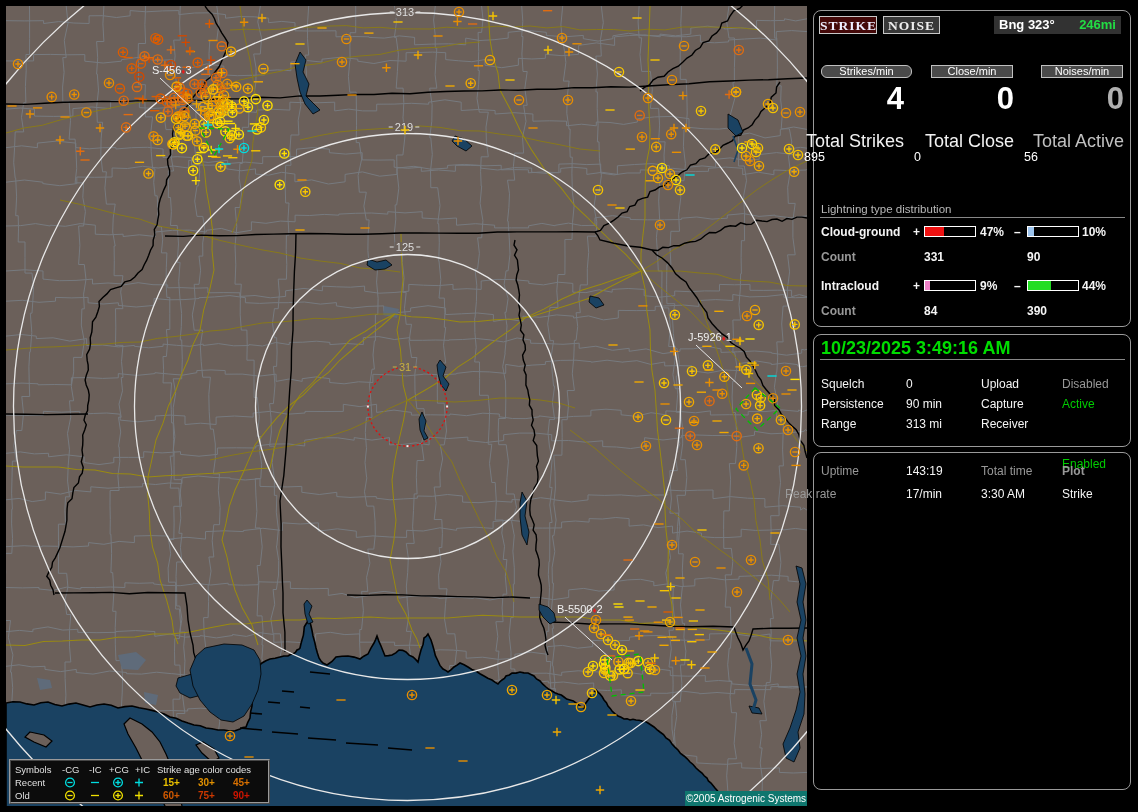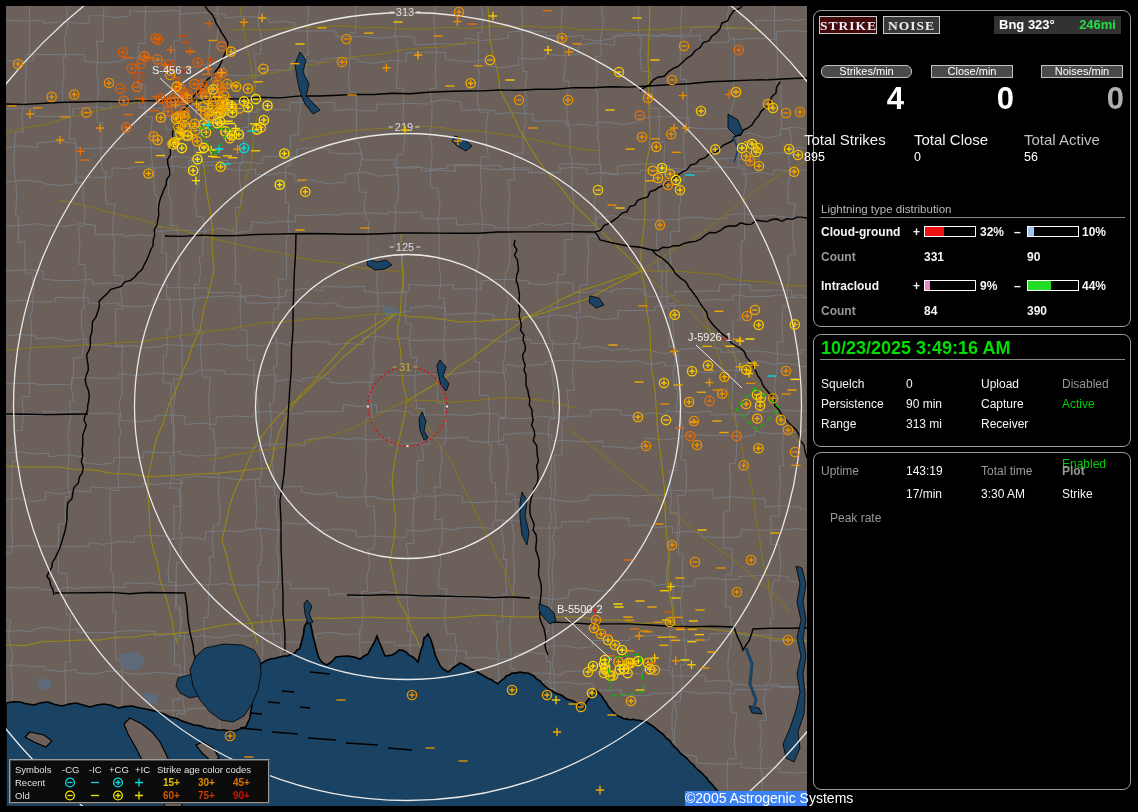--- a/index.html
+++ b/index.html
@@ -1,29 +1,29 @@
 <!DOCTYPE html>
 <html><head><meta charset="utf-8"><style>
 *{margin:0;padding:0;box-sizing:border-box}
 html,body{width:1138px;height:812px;background:#000;overflow:hidden;font-family:"Liberation Sans", sans-serif}
 #wrap{position:relative;width:1138px;height:812px}
 #map{position:absolute;left:0;top:0}
 #legend{position:absolute;left:9px;top:759px;width:261px;height:45px;background:#0c0c0c;border:2px ridge #9a9a9a}
-#copy{position:absolute;left:685px;top:791px;width:122px;height:15px;background:#3b82f6;color:#fff;font-size:14px;line-height:15px;text-align:center;white-space:nowrap}
+#copy{position:absolute;left:685px;top:791px;width:122px;height:15px;background:#0f766e;color:#fff;font-size:10px;line-height:15px;text-align:center;white-space:nowrap}
 .box{position:absolute;border:1px solid #9a9a9a;border-radius:8px;background:#000}
 .btn{position:absolute;font-family:"Liberation Serif",serif;font-size:13.5px;font-weight:bold;text-align:center;line-height:17px;letter-spacing:1px}
 .strike{background:#440909;border:1px solid #c8c8c8;color:#eef}
 .noise{background:#383838;border:1px solid #c8c8c8;color:#eee}
 .bng{position:absolute;background:#323232;color:#fff;font-size:13px;font-weight:bold;line-height:18px;padding:0 5px}
 .bngl{float:left}
 .bngr{float:right;color:#22dd44}
 .sbtn{position:absolute;height:13px;background:#4a4a4a;border:1px solid #c0c0c0;color:#fff;font-size:11px;line-height:11px;text-align:center}
 .big{position:absolute;color:#fff;font-size:31px;font-weight:bold;text-align:right;height:26px;line-height:26px}
 .big.dim{color:#b0b0b0}
-.tot{position:absolute;color:#f2f2f2;font-size:15px;text-align:left}
+.tot{position:absolute;color:#f2f2f2;font-size:18px;text-align:right}
 .tot.dim2{color:#c0c0c0}
 .totv{position:absolute;color:#fff;font-size:12.5px;text-align:left}
 .ltd{position:absolute;color:#b8b8b8;font-size:11.5px}
 .hr{position:absolute;height:1px;background:#888}
 .row{position:absolute;font-size:12px}
 .row.b{font-weight:bold}
 .w{color:#f5f5f5}
 .g{color:#989898}
 .gr{color:#00cc00}
 .bar{position:absolute;width:52px;height:11px;border:1px solid #fff;background:#000}
@@ -736,21 +736,21 @@
  <div class="totv" style="left:1024px;top:150px;width:100px;">56</div>
 
  <div class="ltd" style="left:821px;top:203px;">Lightning type distribution</div>
  <div class="hr" style="left:820px;top:217px;width:305px;"></div>
 
  <div class="row b w" style="left:821px;top:225px;">Cloud-ground</div>
  <div class="row b w" style="left:913px;top:225px;">+</div>
  <div class="bar" style="left:924px;top:226px;">
         <i style="width:19px;background:#ee1111"></i>
       </div>
- <div class="row b w" style="left:980px;top:225px;">32%</div>
+ <div class="row b w" style="left:980px;top:225px;">47%</div>
  <div class="row b w" style="left:1014px;top:225px;">–</div>
  <div class="bar" style="left:1027px;top:226px;">
         <i style="width:6px;background:#9cc4ee"></i>
       </div>
  <div class="row b w" style="left:1082px;top:225px;">10%</div>
 
  <div class="row b g" style="left:821px;top:250px;">Count</div>
  <div class="row b w" style="left:924px;top:250px;">331</div>
  <div class="row b w" style="left:1027px;top:250px;">90</div>
 
@@ -782,17 +782,17 @@
  <div class="row gr" style="left:1062px;top:397px;">Active</div>
  <div class="row w" style="left:821px;top:417px;">Range</div>
  <div class="row w" style="left:906px;top:417px;">313 mi</div>
  <div class="row w" style="left:981px;top:417px;">Receiver</div>
  <div class="row gr" style="left:1062px;top:417px;margin-top:40px;">Enabled</div>
 
  <div class="row g" style="left:821px;top:464px;">Uptime</div>
  <div class="row w" style="left:906px;top:464px;">143:19</div>
  <div class="row g" style="left:981px;top:464px;">Total time</div>
  <div class="row g" style="left:1062px;top:464px;font-weight:bold;">Plot</div>
- <div class="row g" style="left:830px;top:487px;margin-top:24px;">Peak rate</div>
+ <div class="row g" style="left:785px;top:487px;">Peak rate</div>
  <div class="row w" style="left:906px;top:487px;">17/min</div>
  <div class="row w" style="left:981px;top:487px;">3:30 AM</div>
  <div class="row w" style="left:1062px;top:487px;">Strike</div>
 </div>
 </div>
 </body></html>

